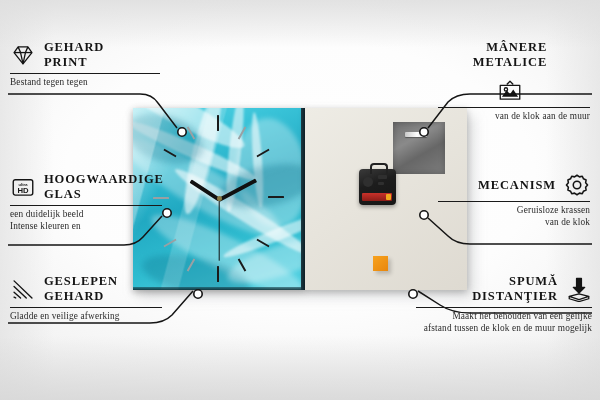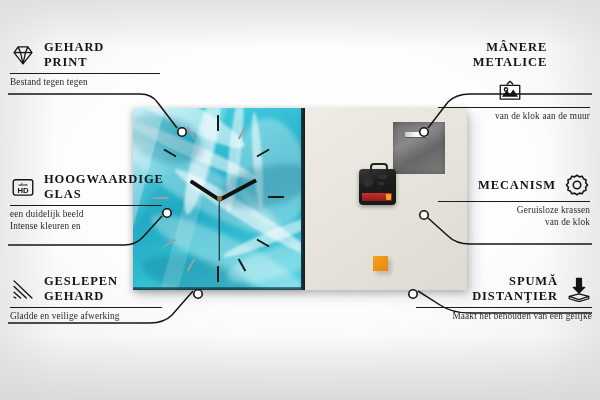--- a/index.html
+++ b/index.html
@@ -303,15 +303,16 @@
       <svg class="ico" viewBox="0 0 32 32">
         <g fill="none" stroke="#141414" stroke-width="1.6" stroke-linejoin="round">
           <path d="M13 3 H19 V14 H23 L16 21 L9 14 H13 Z" fill="#141414"></path>
           <path d="M16 22 L28 25 L16 29 L4 25 Z"></path>
           <path d="M4 25 V28 L16 31.5 L28 28 V25"></path>
         </g>
       </svg>
     </div>
     <div class="rule" style="width:176px;margin:3px 0 3px auto;"></div>
     <div class="sub">Maakt het behouden van een gelijke</div>
+    <div class="sub">afstand tussen de klok en de muur mogelijk</div>
   </div>
 
 </div>
 
 </body></html>

